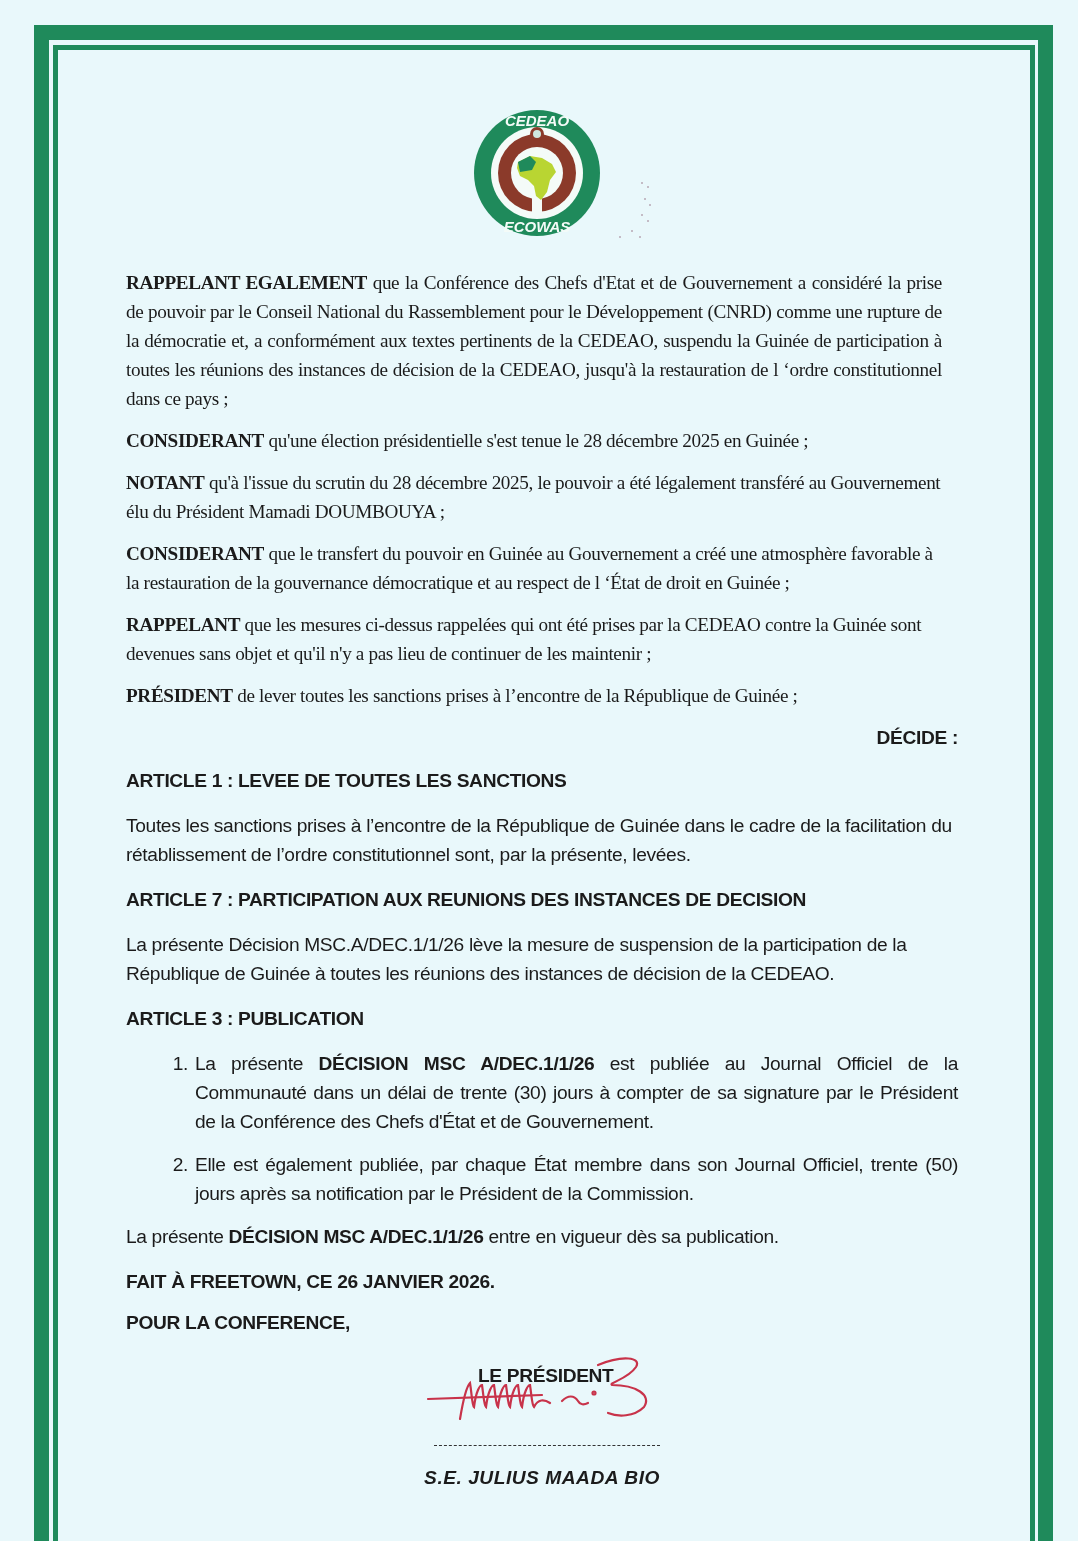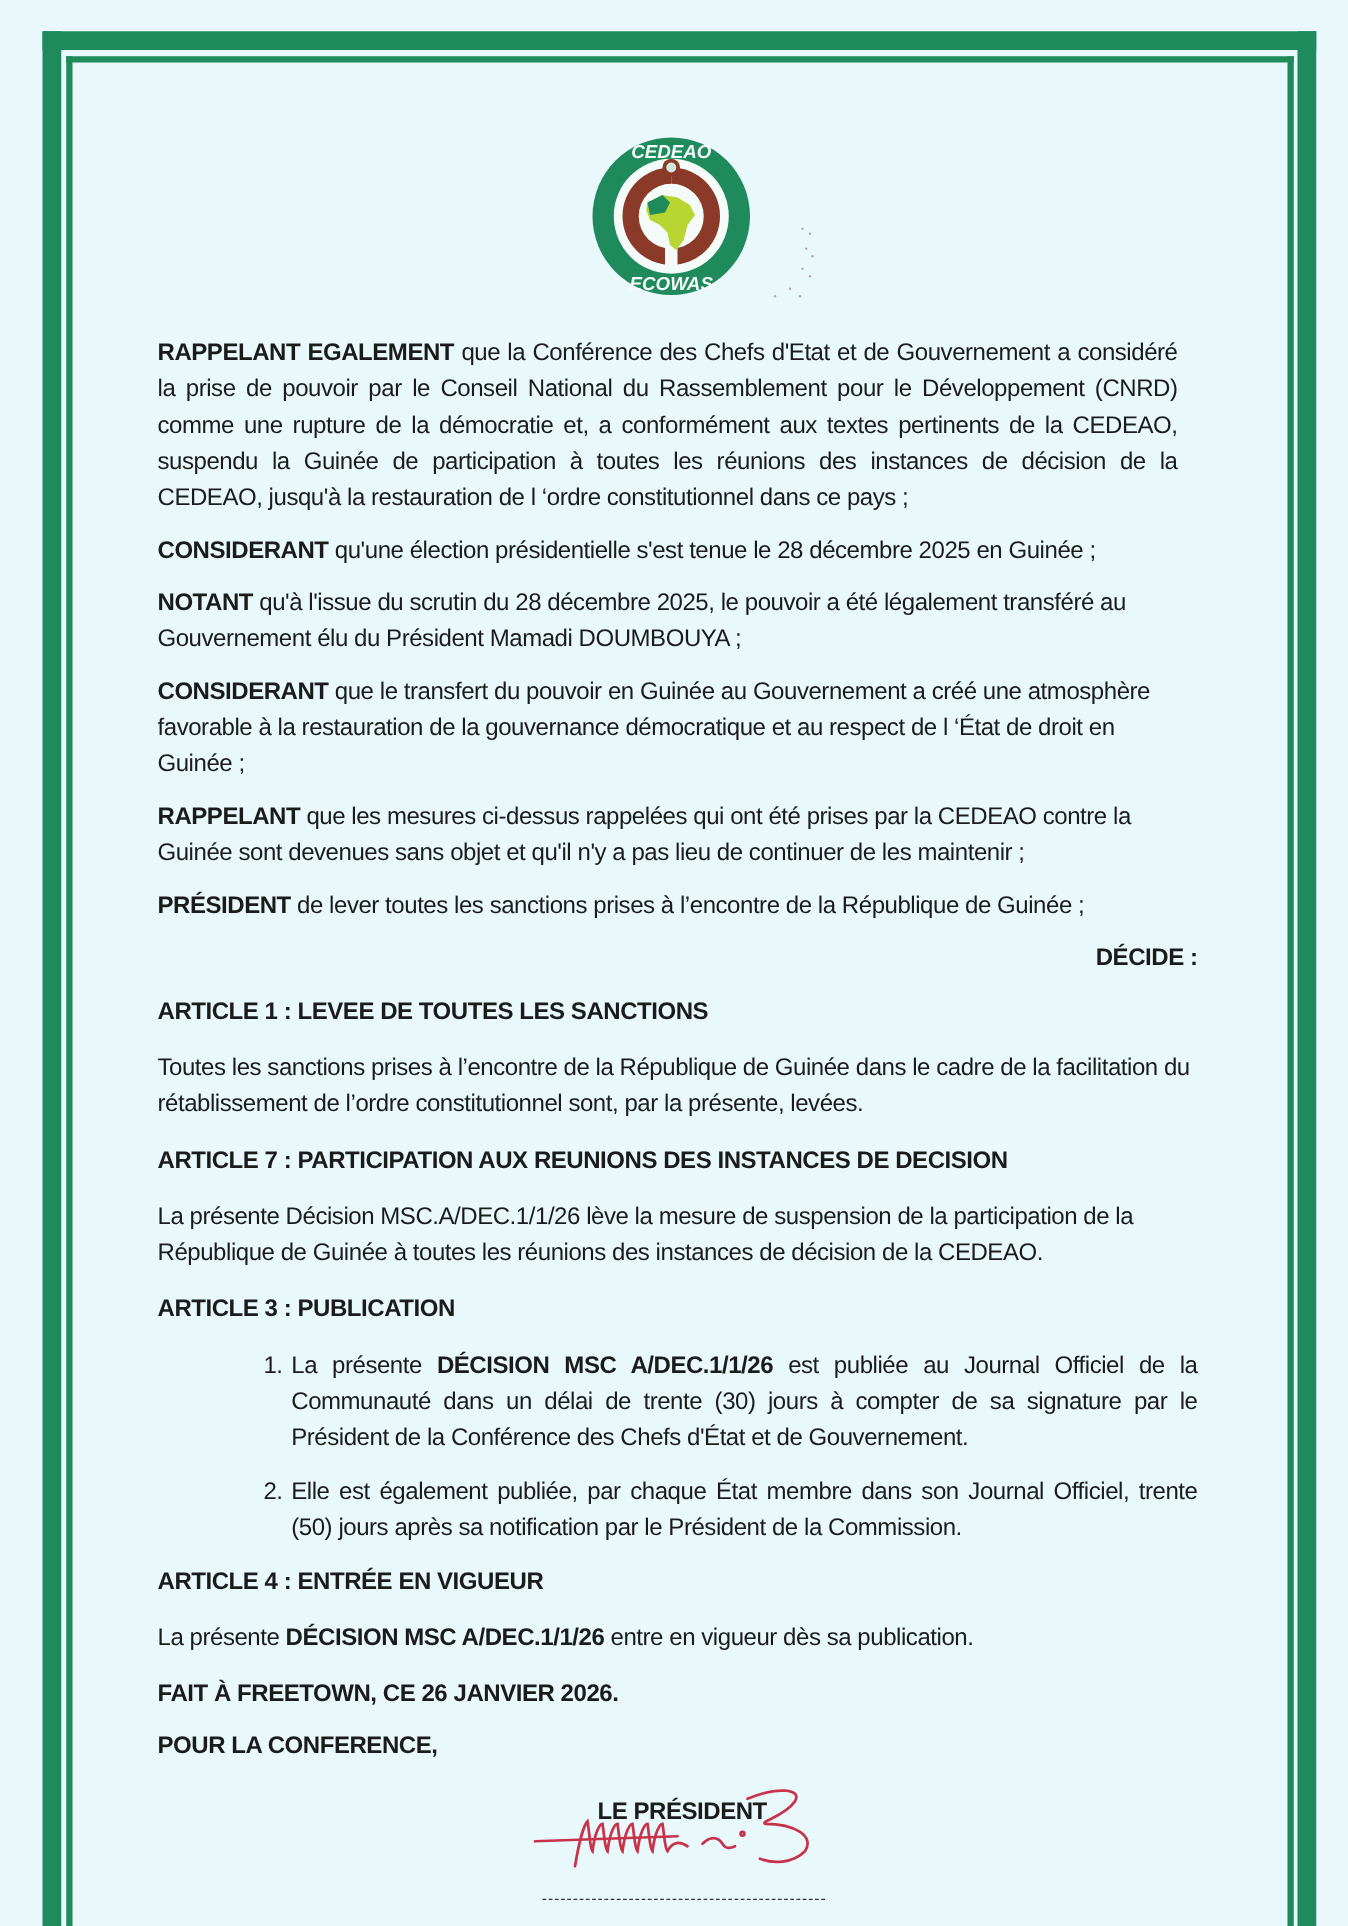--- a/index.html
+++ b/index.html
@@ -23,28 +23,28 @@
     border-bottom: none;
   }
   .logo {
     position: absolute; left: 472px; top: 104px; width: 130px; height: 138px;
   }
   .noise { position: absolute; left: 590px; top: 175px; width: 70px; height: 70px; }
   .content {
     position: absolute; left: 126px; top: 268px; width: 832px;
     font-size: 19.2px; line-height: 29px; letter-spacing: -0.35px;
   }
-  .para { margin: 0 16px 13px 0; }
+  .para { margin: 0 16px 13px 0; font-family: Liberation Serif, serif; }
   .para.just { text-align: justify; }
   .b { font-weight: bold; }
   .decide { text-align: right; font-weight: bold; margin: 4px 0 14px 0; }
   .art-title { font-weight: bold; margin: 0 0 16px 0; }
   .art-body { margin: 0 0 16px 0; }
   ol.pub { margin: 0 0 12px 0; padding-left: 67px; }
-  ol.pub li { text-align: justify; margin-bottom: 14px; padding-left: 2px; margin-left: 38px; }
+  ol.pub li { text-align: justify; margin-bottom: 14px; padding-left: 2px; }
   .closing { text-align: left; font-weight: bold; margin: 6px 0 12px 0; }
   .sig-area { position: relative; height: 80px; }
   .sig-title { position: absolute; left: 352px; top: 12px; font-weight: bold; }
   .signature { position: absolute; left: 296px; top: 6px; width: 250px; height: 80px; }
   .sig-line {
     position: absolute; left: 308px; top: 96px; width: 226px;
     border-top: 1.5px dashed #333;
   }
   .sig-name {
     position: absolute; left: 0; width: 832px; top: 114px;
@@ -114,21 +114,20 @@
 
   <div class="art-title">ARTICLE 7 : PARTICIPATION AUX REUNIONS DES INSTANCES DE DECISION</div>
   <div class="art-body">La présente Décision MSC.A/DEC.1/1/26 lève la mesure de suspension de la participation de la République de Guinée à toutes les réunions des instances de décision de la CEDEAO.</div>
 
   <div class="art-title">ARTICLE 3 : PUBLICATION</div>
   <ol class="pub">
     <li><span>La présente </span><span class="b">DÉCISION MSC A/DEC.1/1/26</span><span> est publiée au Journal Officiel de la Communauté dans un délai de trente (30) jours à compter de sa signature par le Président de la Conférence des Chefs d'État et de Gouvernement.</span></li>
     <li><span>Elle est également publiée, par chaque État membre dans son Journal Officiel, trente (50) jours après sa notification par le Président de la Commission.</span></li>
   </ol>
 
-  <div class="art-title">ARTICLE 4 : ENTRÉE EN VIGUEUR</div>
   <div class="art-body"><span>La présente </span><span class="b">DÉCISION MSC A/DEC.1/1/26</span><span> entre en vigueur dès sa publication.</span></div>
 
   <div class="closing">FAIT À FREETOWN, CE 26 JANVIER  2026.</div>
   <div class="closing">POUR LA CONFERENCE,</div>
 
   <div class="sig-area">
     <div class="sig-title">LE PRÉSIDENT</div>
     <svg class="signature" viewBox="0 0 250 80">
       <g fill="none" stroke="#c8334a" stroke-width="2.2" stroke-linecap="round">
         <path d="M6 44 L120 40"></path>

